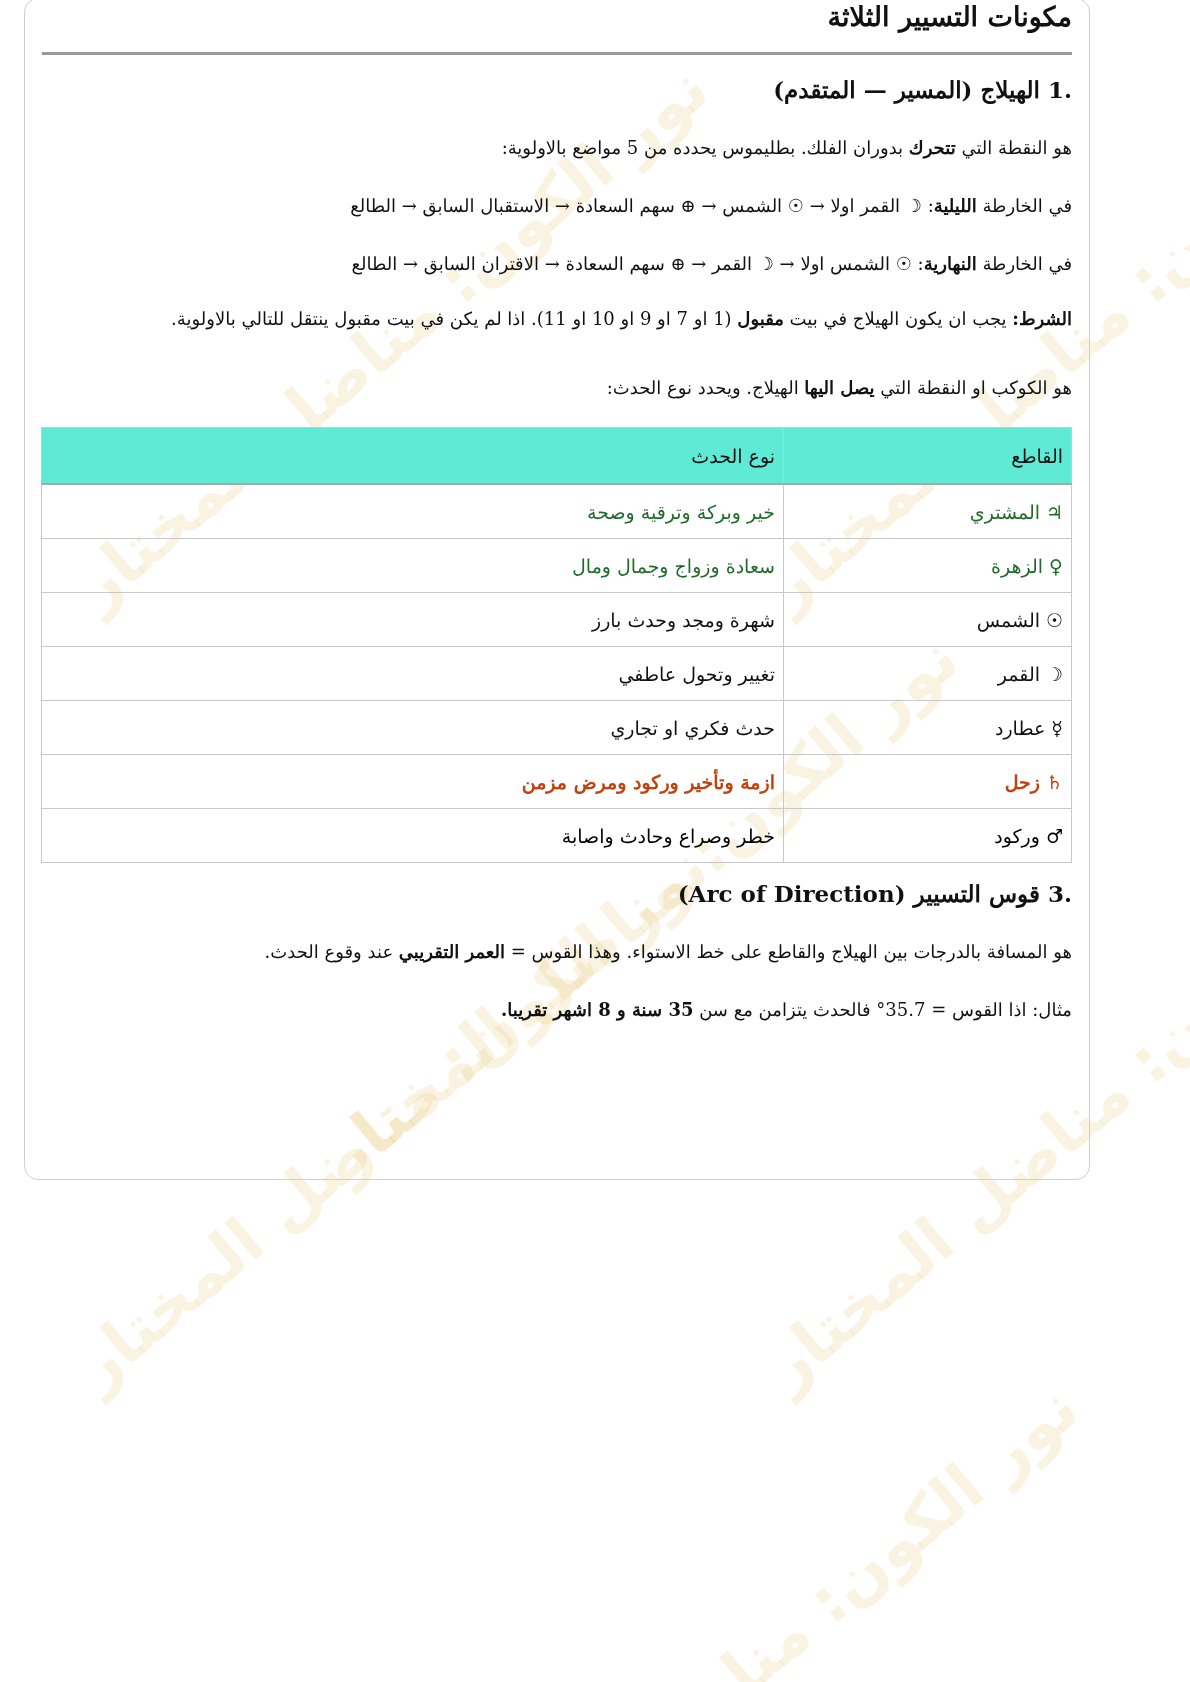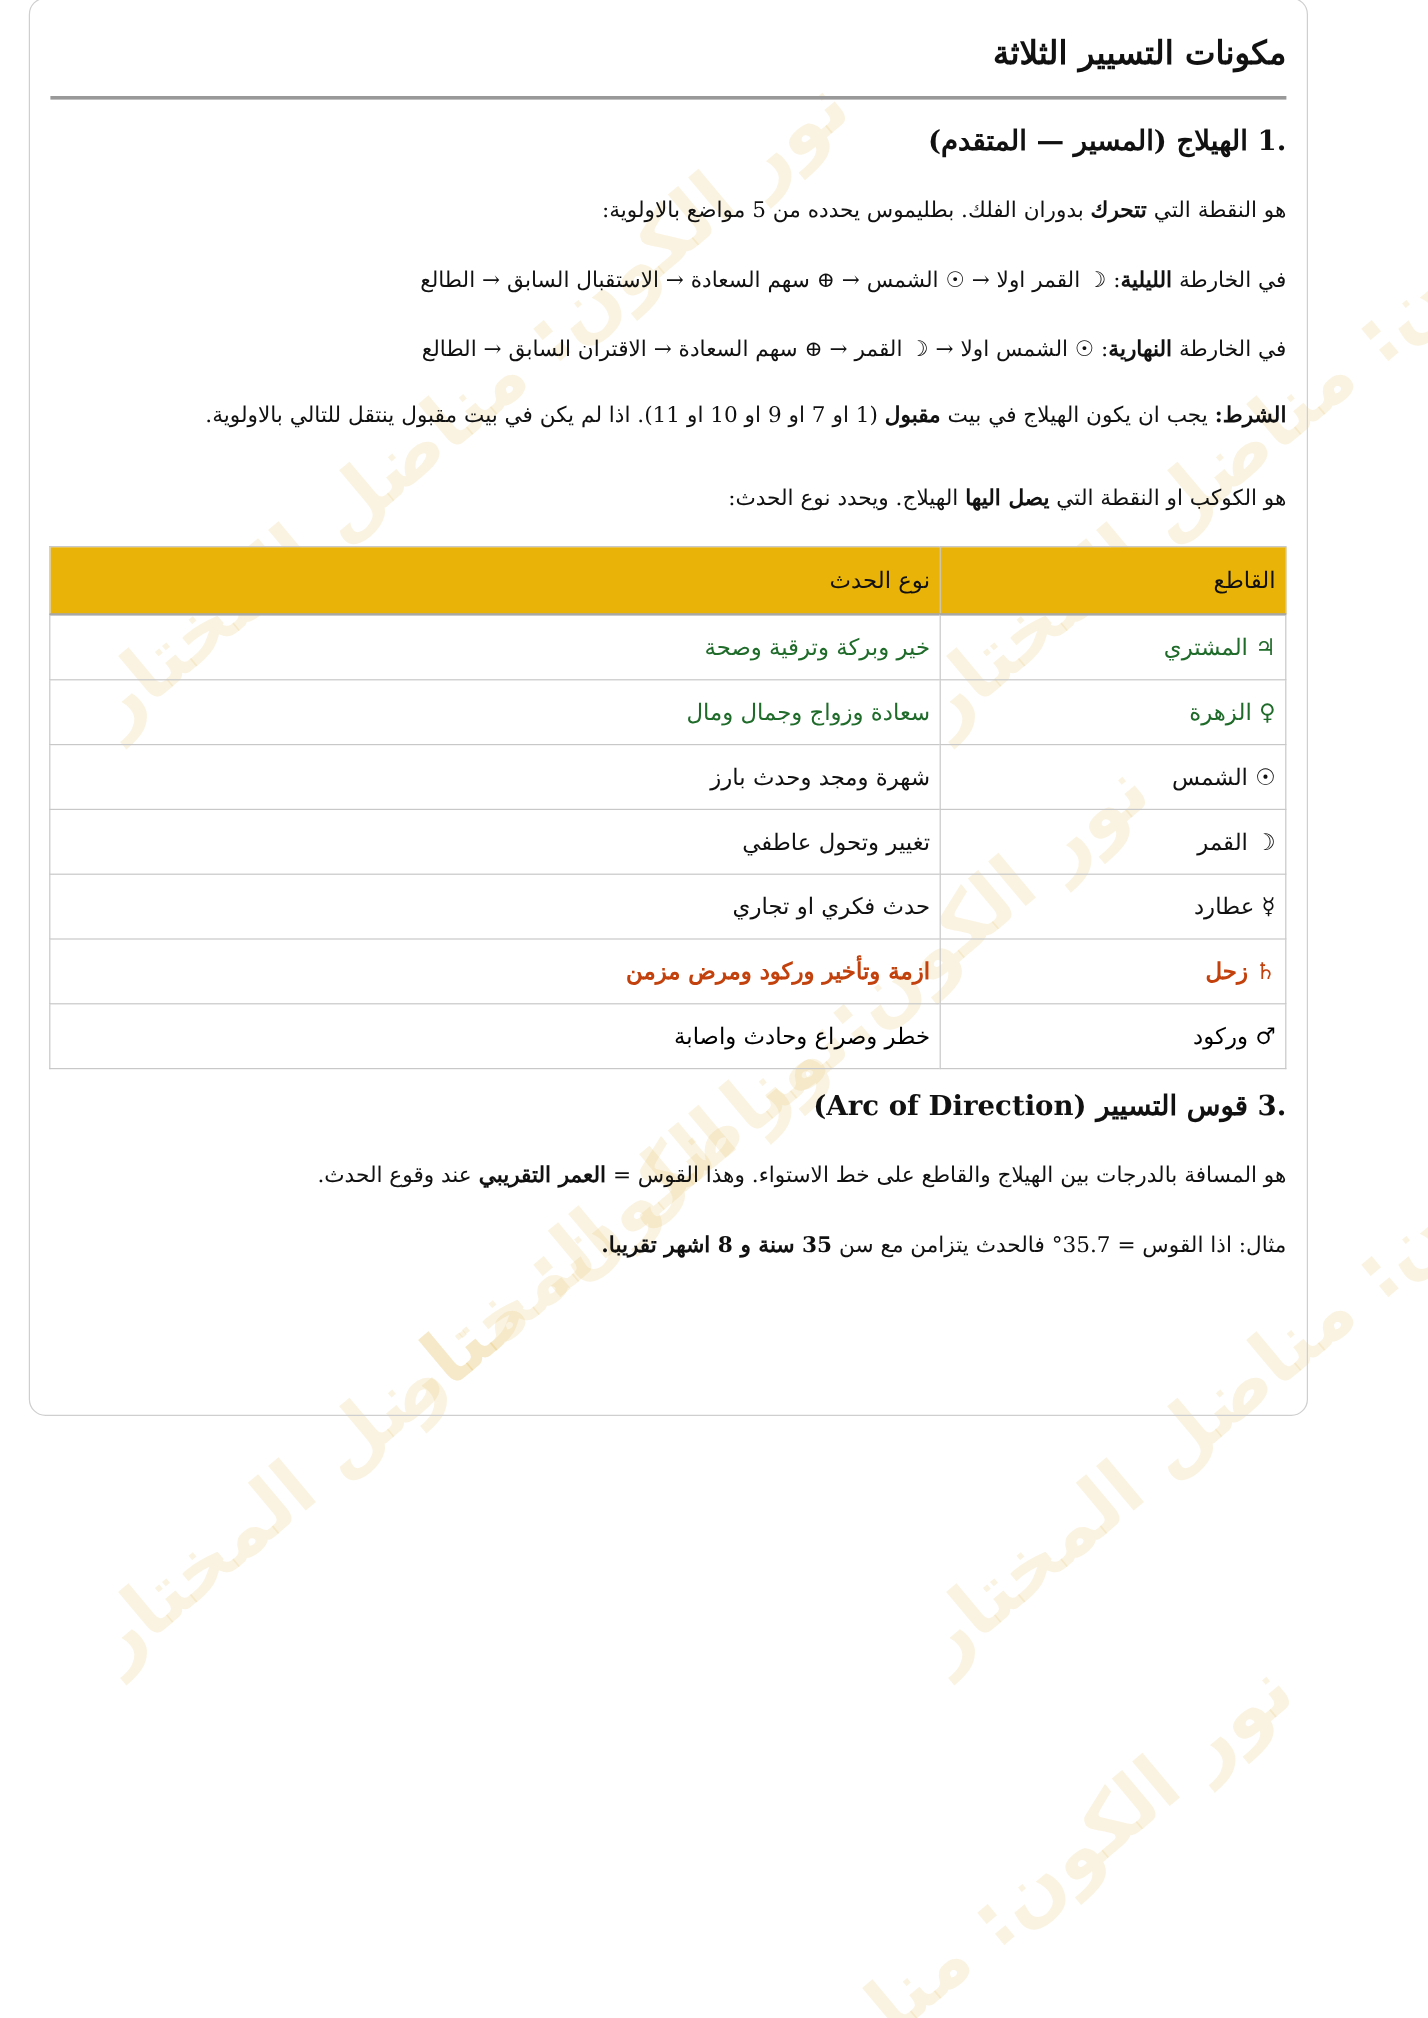--- a/index.html
+++ b/index.html
@@ -19,37 +19,37 @@
     .card {
       position: absolute; left: 24px; top: -2px; width: 1066px; height: 1182px;
       border: 1.5px solid #cfcfcf; border-radius: 14px;
       box-sizing: border-box; background: transparent; z-index: 1;
     }
     .content {
       position: absolute; left: 42px; top: 0; width: 1030px;
       direction: rtl; text-align: right; z-index: 2;
     }
     .title {
-      font-size: 27px; font-weight: bold; padding-top: 28px; height: 52px;
+      font-size: 27px; font-weight: bold; height: 52px;
       line-height: 34px;
     }
     .title-rule { height: 3px; background: #999; margin-top: 0; }
     .h { font-size: 23px; font-weight: bold; line-height: 30px; margin-top: 18px; }
     .p { font-size: 18px; line-height: 30px; margin-top: 28px; }
     .p.wrap { line-height: 52px; margin-top: 14px; }
     b { font-weight: bold; }
     .table {
       margin-top: 24px; width: 1031px; border-collapse: collapse;
       border: 1.5px solid #bdbdbd; font-size: 19px;
     }
     .table th, .table td {
       border: 1.5px solid #c8c8c8; text-align: right; padding: 0 8px;
       height: 53px; vertical-align: middle;
     }
-    .table th { background: #eab308; font-weight: normal; height: 55px; border-bottom: 2px solid #a8a8a8; }
+    .table th { background: #5eead4; font-weight: normal; height: 55px; border-bottom: 2px solid #a8a8a8; }
     .col1 { width: 271px; }
     .green { color: #1f6b2a; }
     .orange { color: #c2410c; font-weight: bold; }
     .red { color: #000000; }
     .sym { margin-left: 6px; }
   </style>
 </head>
 <body>
 
 <div class="watermark" style="left:-10px; top:300px;">نور الكون: مناضل المختار</div>

